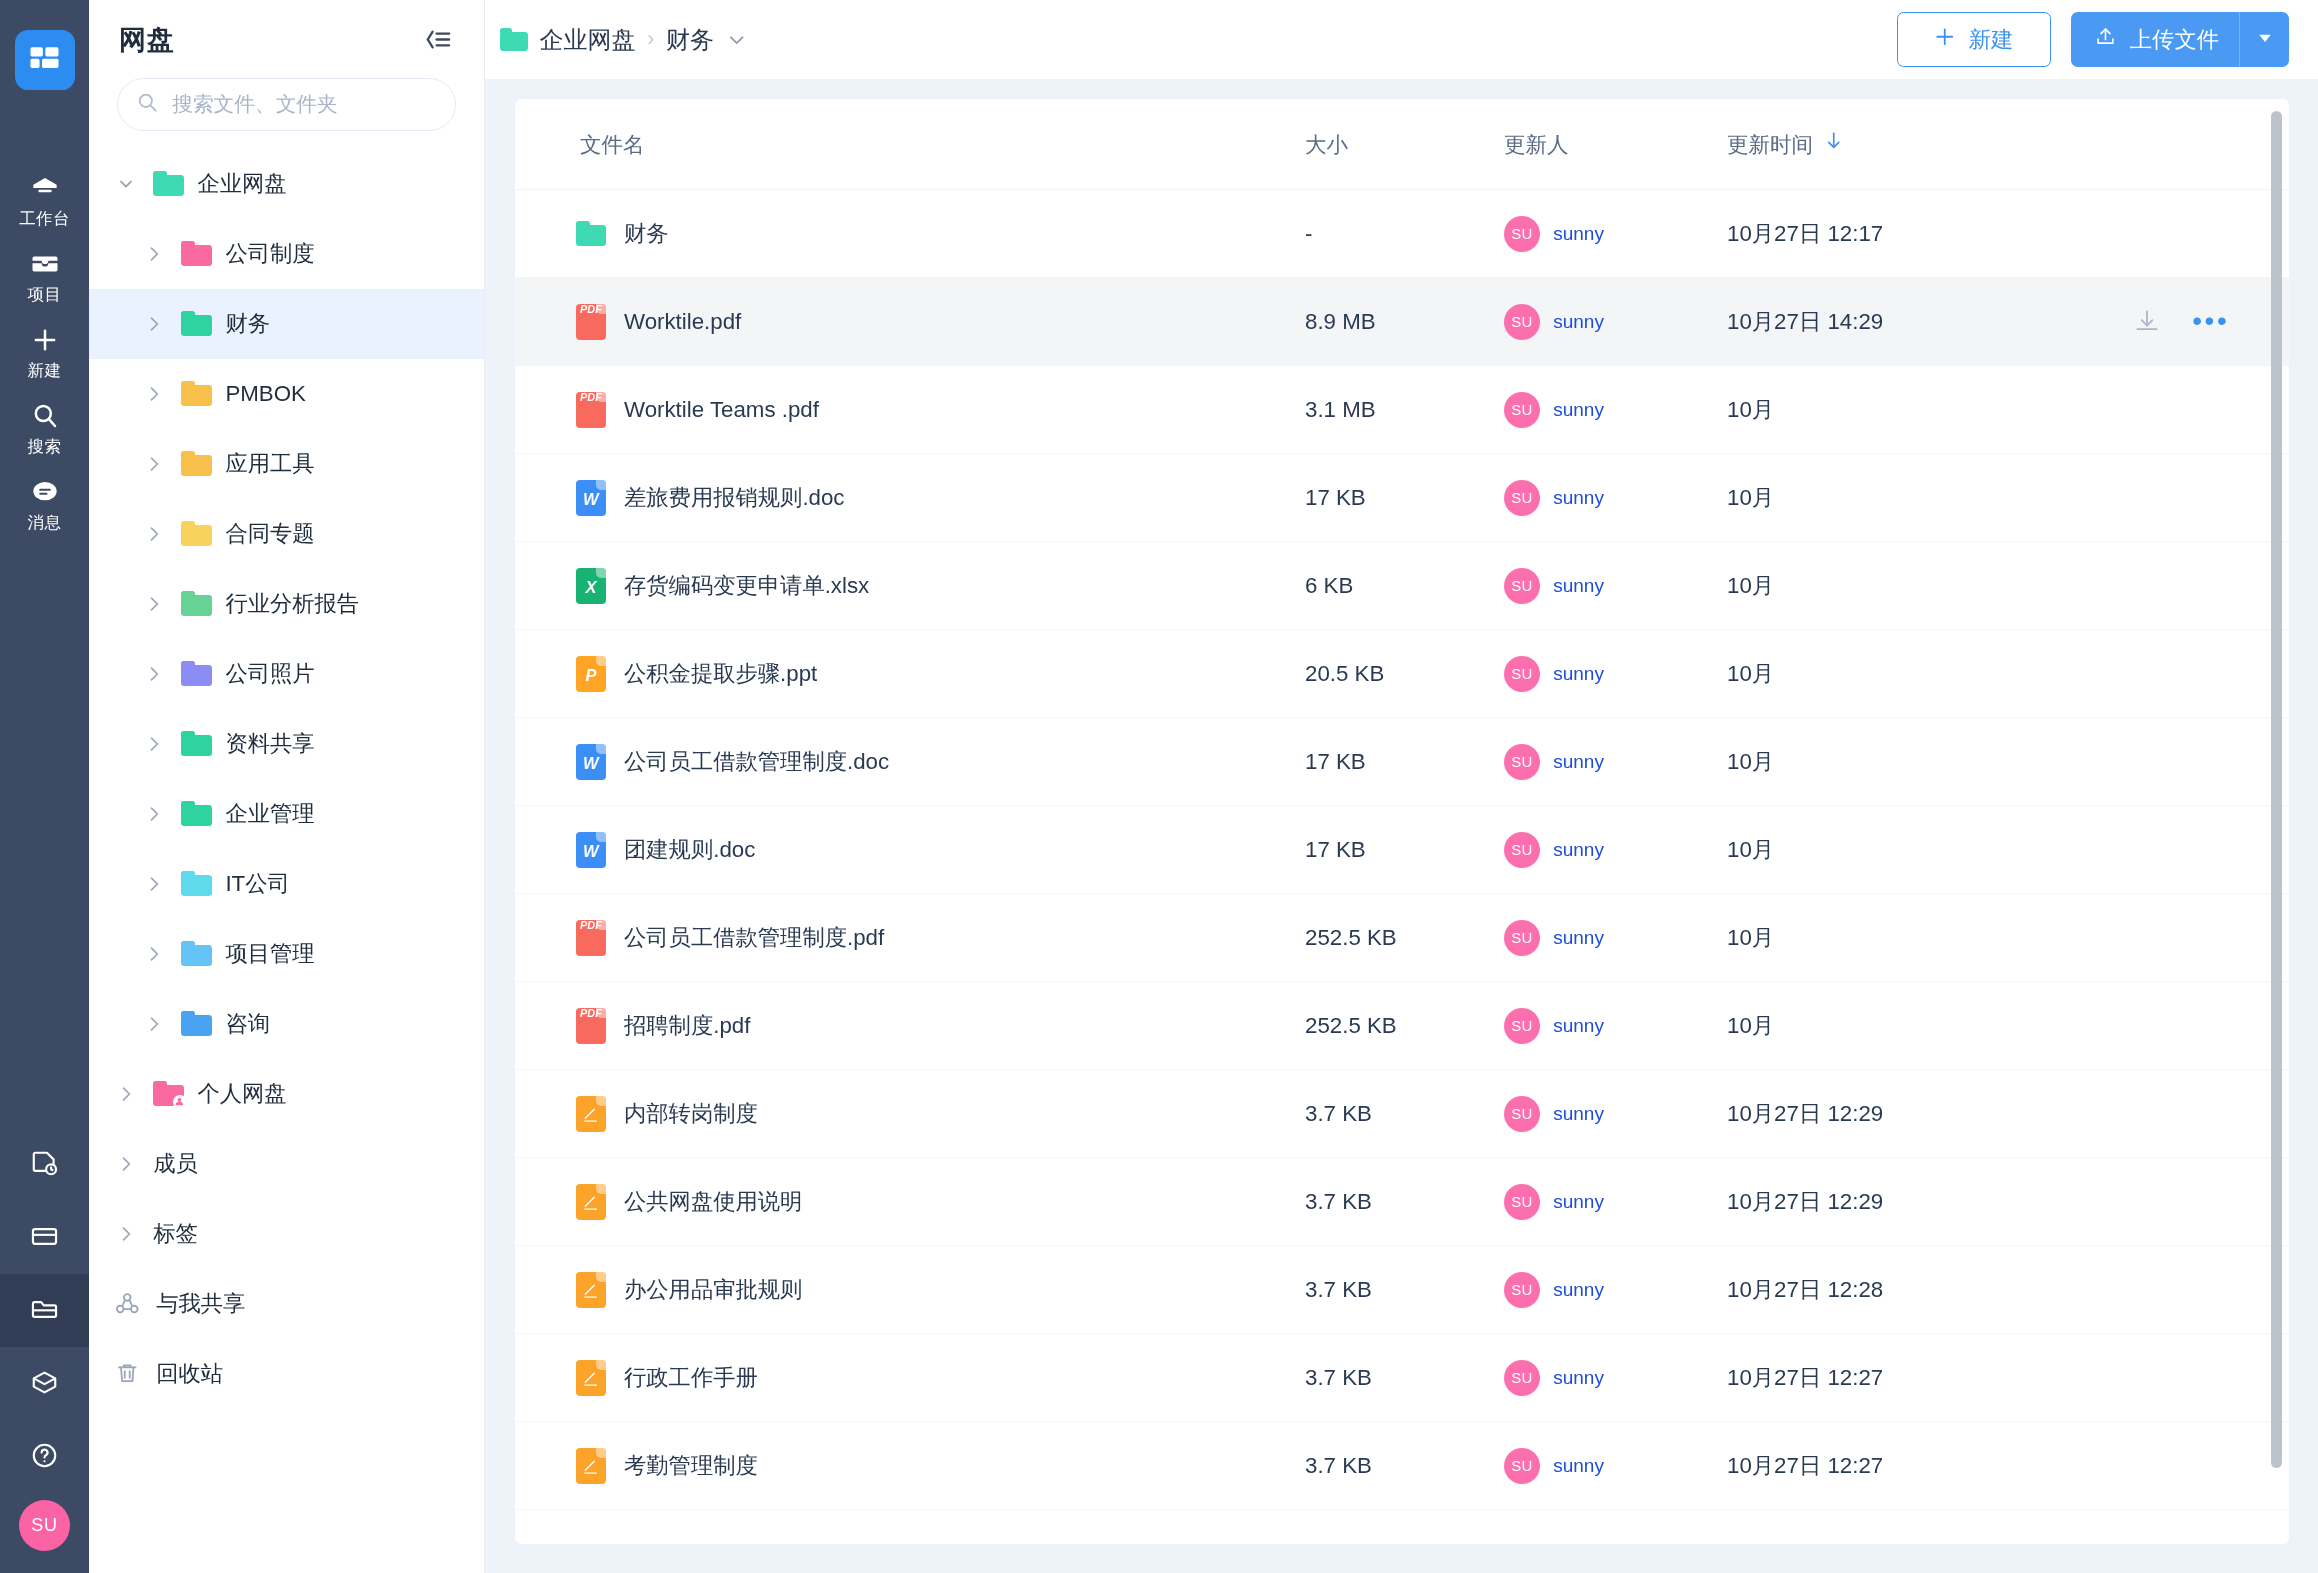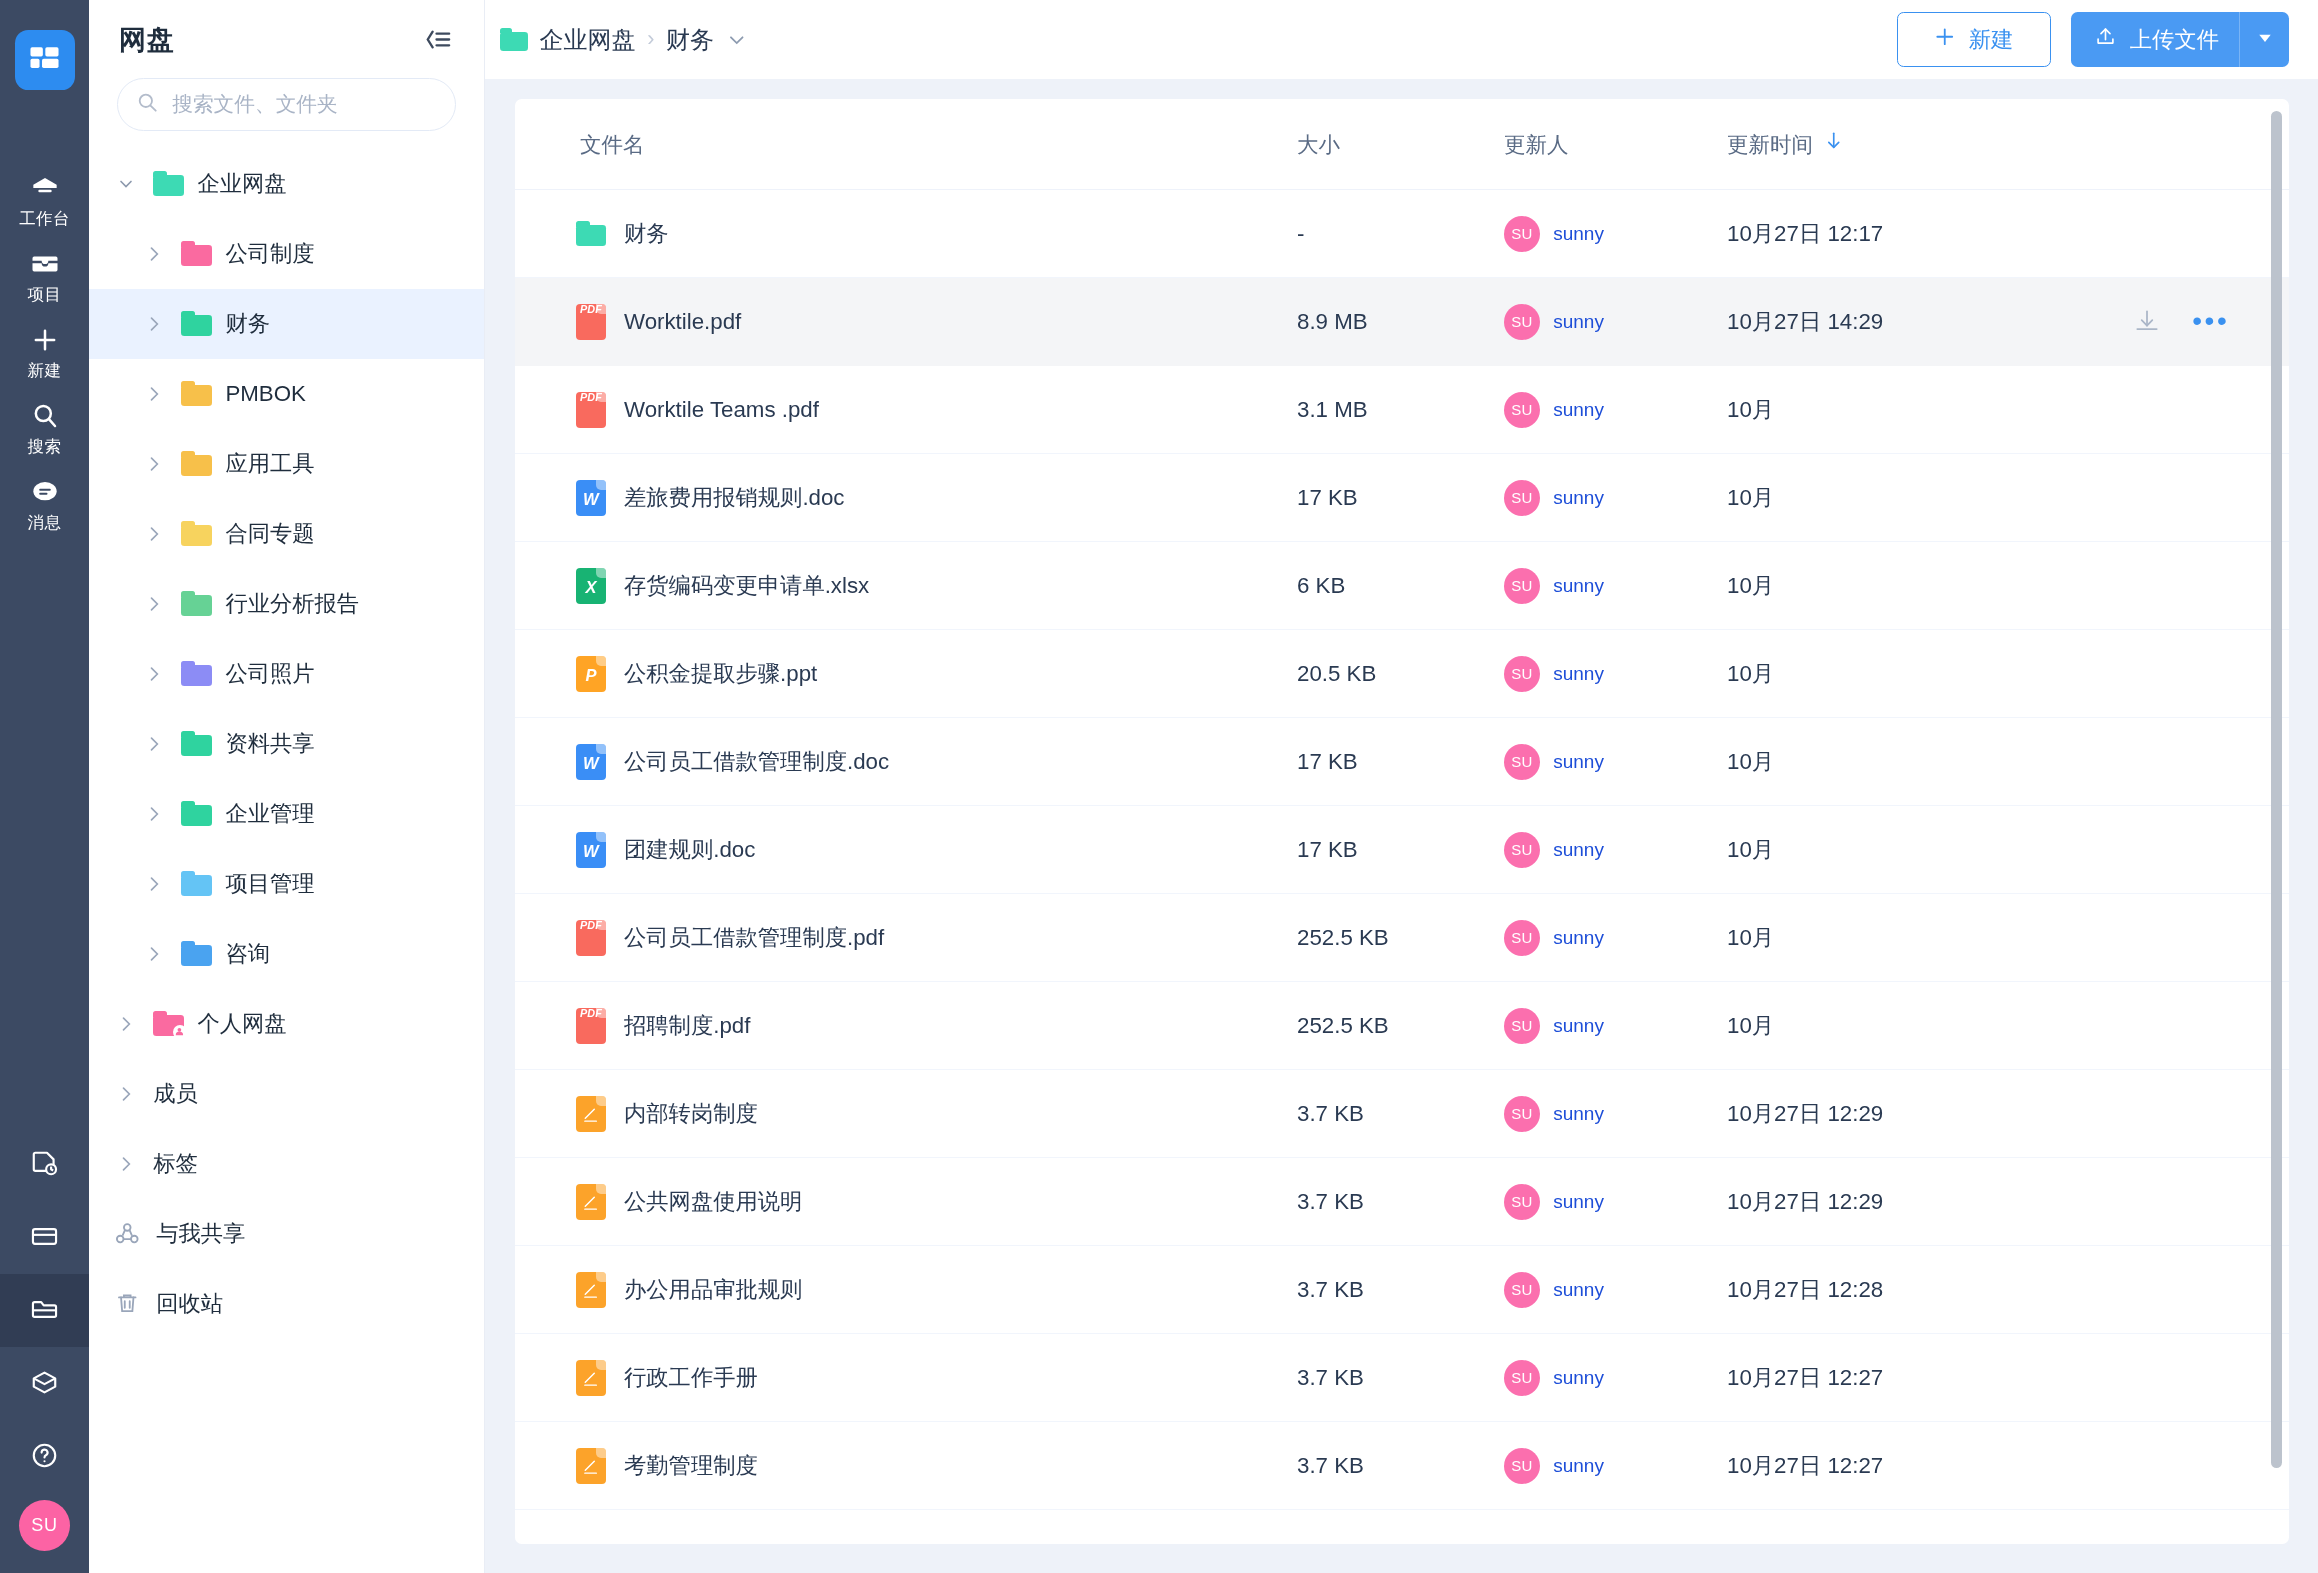--- a/index.html
+++ b/index.html
@@ -132,21 +132,21 @@
   .panel {
     background: #fff; border-radius: 6.6px; height: 100%;
     display: flex; flex-direction: column; overflow: hidden; position: relative;
   }
   .thead {
     display: flex; align-items: center; height: 91px; flex: 0 0 91px;
     font-size: 21.5px; color: #5a6b85; border-bottom: 0.8px solid #eef2fa; padding: 0 0 0 0;
   }
   .col-name { flex: 1; padding-left: 65px; min-width: 0; }
   .col-size { width: 199px; flex: 0 0 199px; }
-  .col-user { width: 223px; flex: 0 0 223px; margin-left: 8px; }
+  .col-user { width: 223px; flex: 0 0 223px; }
   .col-time { width: 397px; flex: 0 0 397px; display:flex; align-items:center; gap:10px;}
   .col-act  { width: 165px; flex: 0 0 165px; }
   .sort-ico { color: #3a91f0; font-size: 22.3px; }
 
   .tbody { flex: 1; overflow: hidden; }
   .trow {
     display: flex; align-items: center; height: 88px;
     border-bottom: 0.8px solid #f1f5fc; font-size: 22.3px; color: #2a3a52;
     cursor: pointer; position: relative;
   }
@@ -445,20 +445,32 @@
               <path d="M9 5l7 7-7 7"></path>
             </svg>
           </span>
         <span class="fold">
             <i class="tab" style="background:#2fd39f"></i>
             <i class="body" style="background:#2fd39f"></i>
           </span>
         <span class="nlabel">企业管理</span>
       </div>
 
+      <div class="tnode lvl1">
+        <span class="caret">
+            <svg viewBox="0 0 24 24" fill="none" stroke="#9aa6ba" stroke-width="2" stroke-linecap="round">
+              <path d="M9 5l7 7-7 7"></path>
+            </svg>
+          </span>
+        <span class="fold">
+            <i class="tab" style="background:#5fd9ec"></i>
+            <i class="body" style="background:#5fd9ec"></i>
+          </span>
+        <span class="nlabel">IT公司</span>
+      </div>
 
       <div class="tnode lvl1">
         <span class="caret">
             <svg viewBox="0 0 24 24" fill="none" stroke="#9aa6ba" stroke-width="2" stroke-linecap="round">
               <path d="M9 5l7 7-7 7"></path>
             </svg>
           </span>
         <span class="fold">
             <i class="tab" style="background:#64c4f5"></i>
             <i class="body" style="background:#64c4f5"></i>

